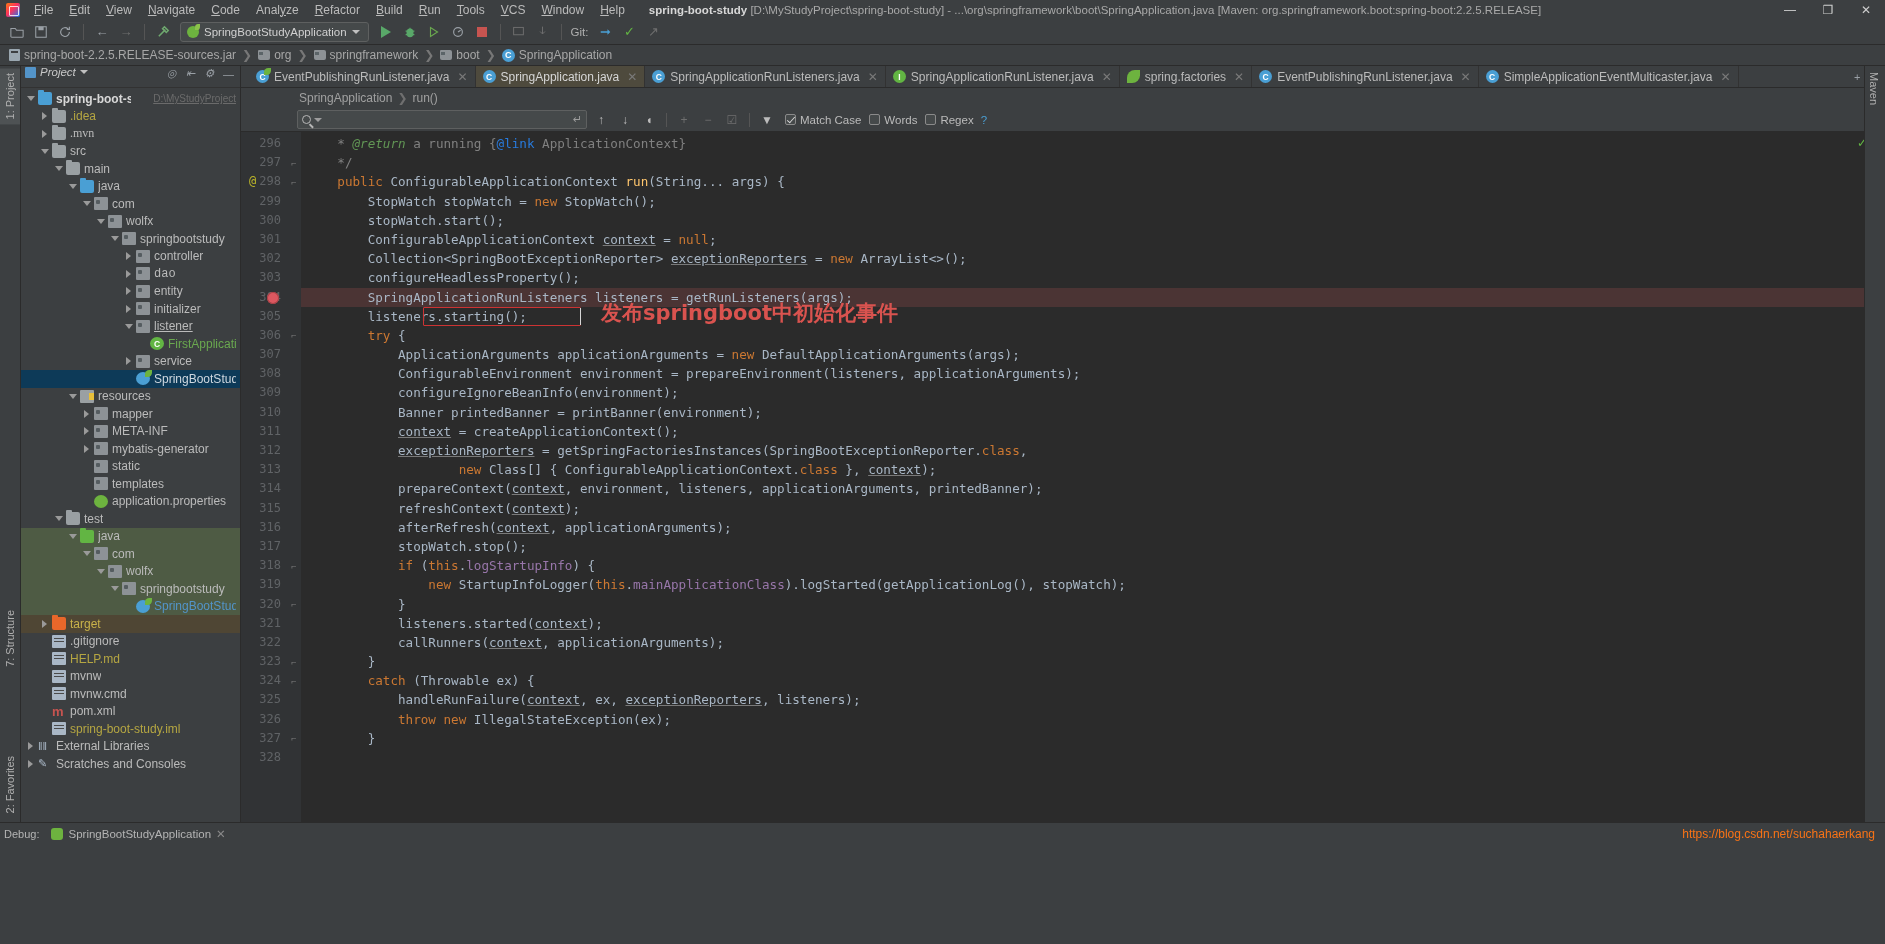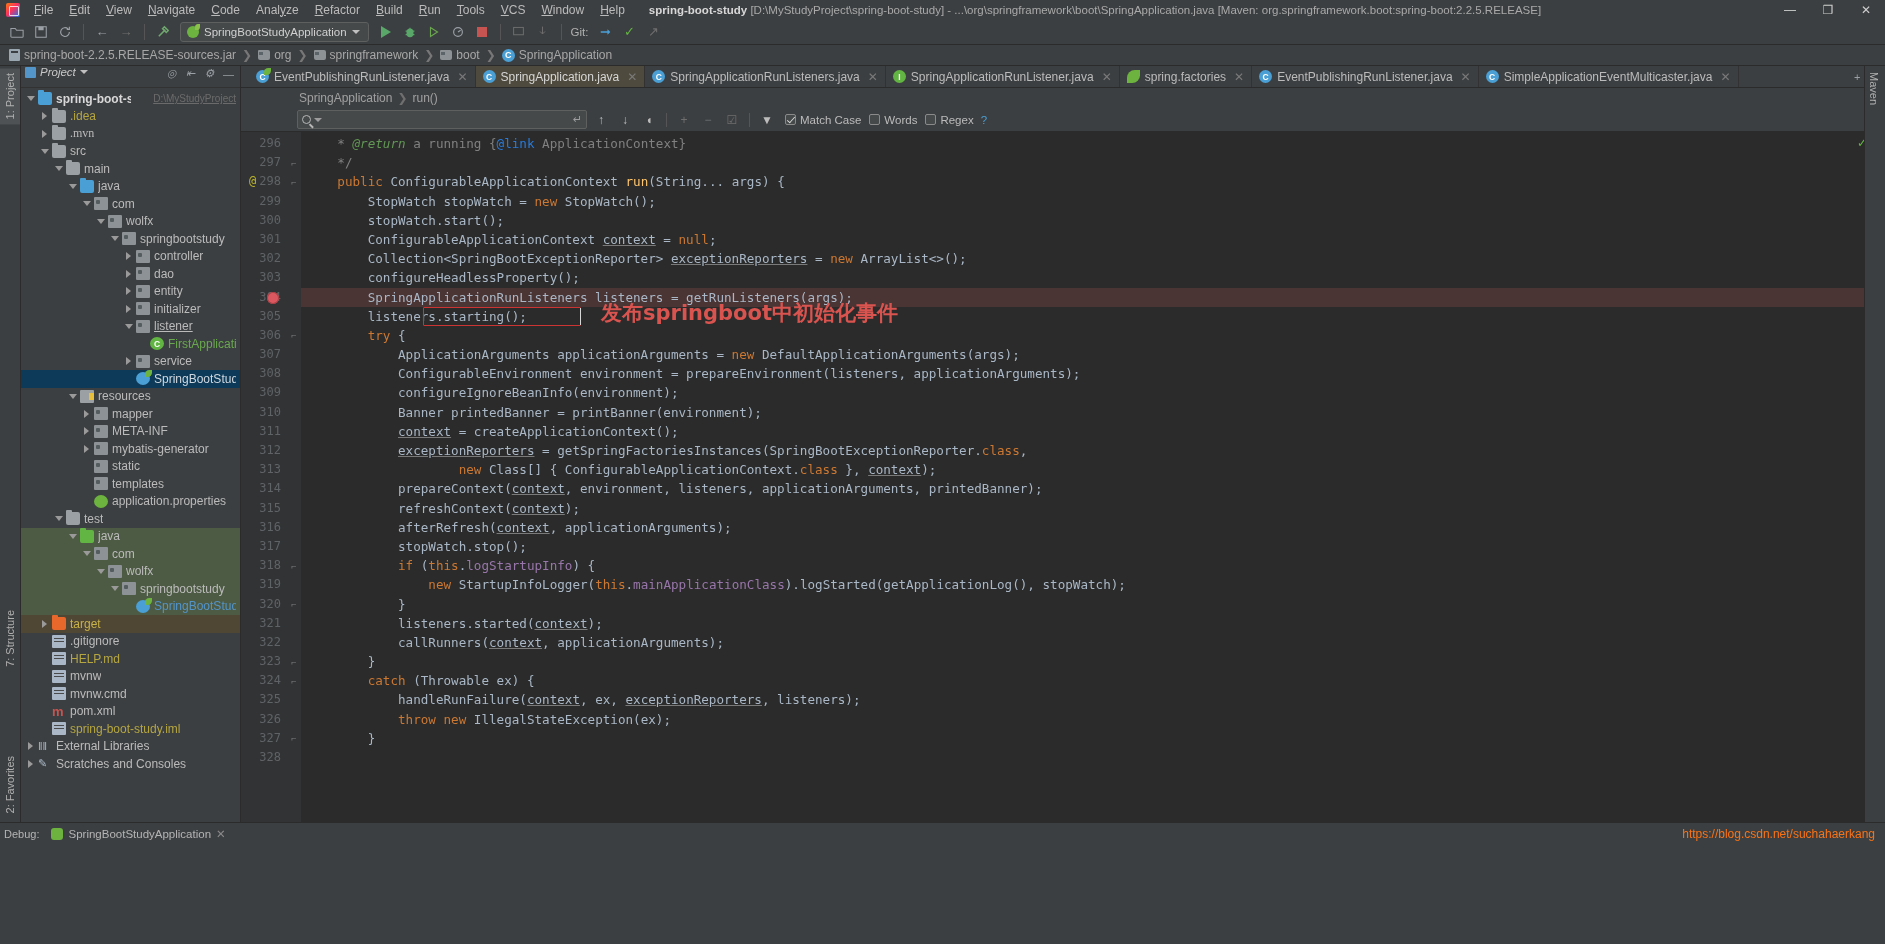--- a/index.html
+++ b/index.html
@@ -427,21 +427,21 @@
           <div class="tr" style="padding-left: 88px;">
             <span class="arrow d"></span>
             <span class="ic i-pkg"></span>
             <span class="lbl">springbootstudy</span>
           </div>
           <div class="tr" style="padding-left: 102px;">
             <span class="arrow r"></span>
             <span class="ic i-pkg"></span>
             <span class="lbl">controller</span>
           </div>
-          <div class="tr" style="padding-left: 102px;">
+          <div class="tr" style="padding-left: 102px; font-family: Liberation Mono, monospace;">
             <span class="arrow r"></span>
             <span class="ic i-pkg"></span>
             <span class="lbl">dao</span>
           </div>
           <div class="tr" style="padding-left: 102px;">
             <span class="arrow r"></span>
             <span class="ic i-pkg"></span>
             <span class="lbl">entity</span>
           </div>
           <div class="tr" style="padding-left: 102px;">

